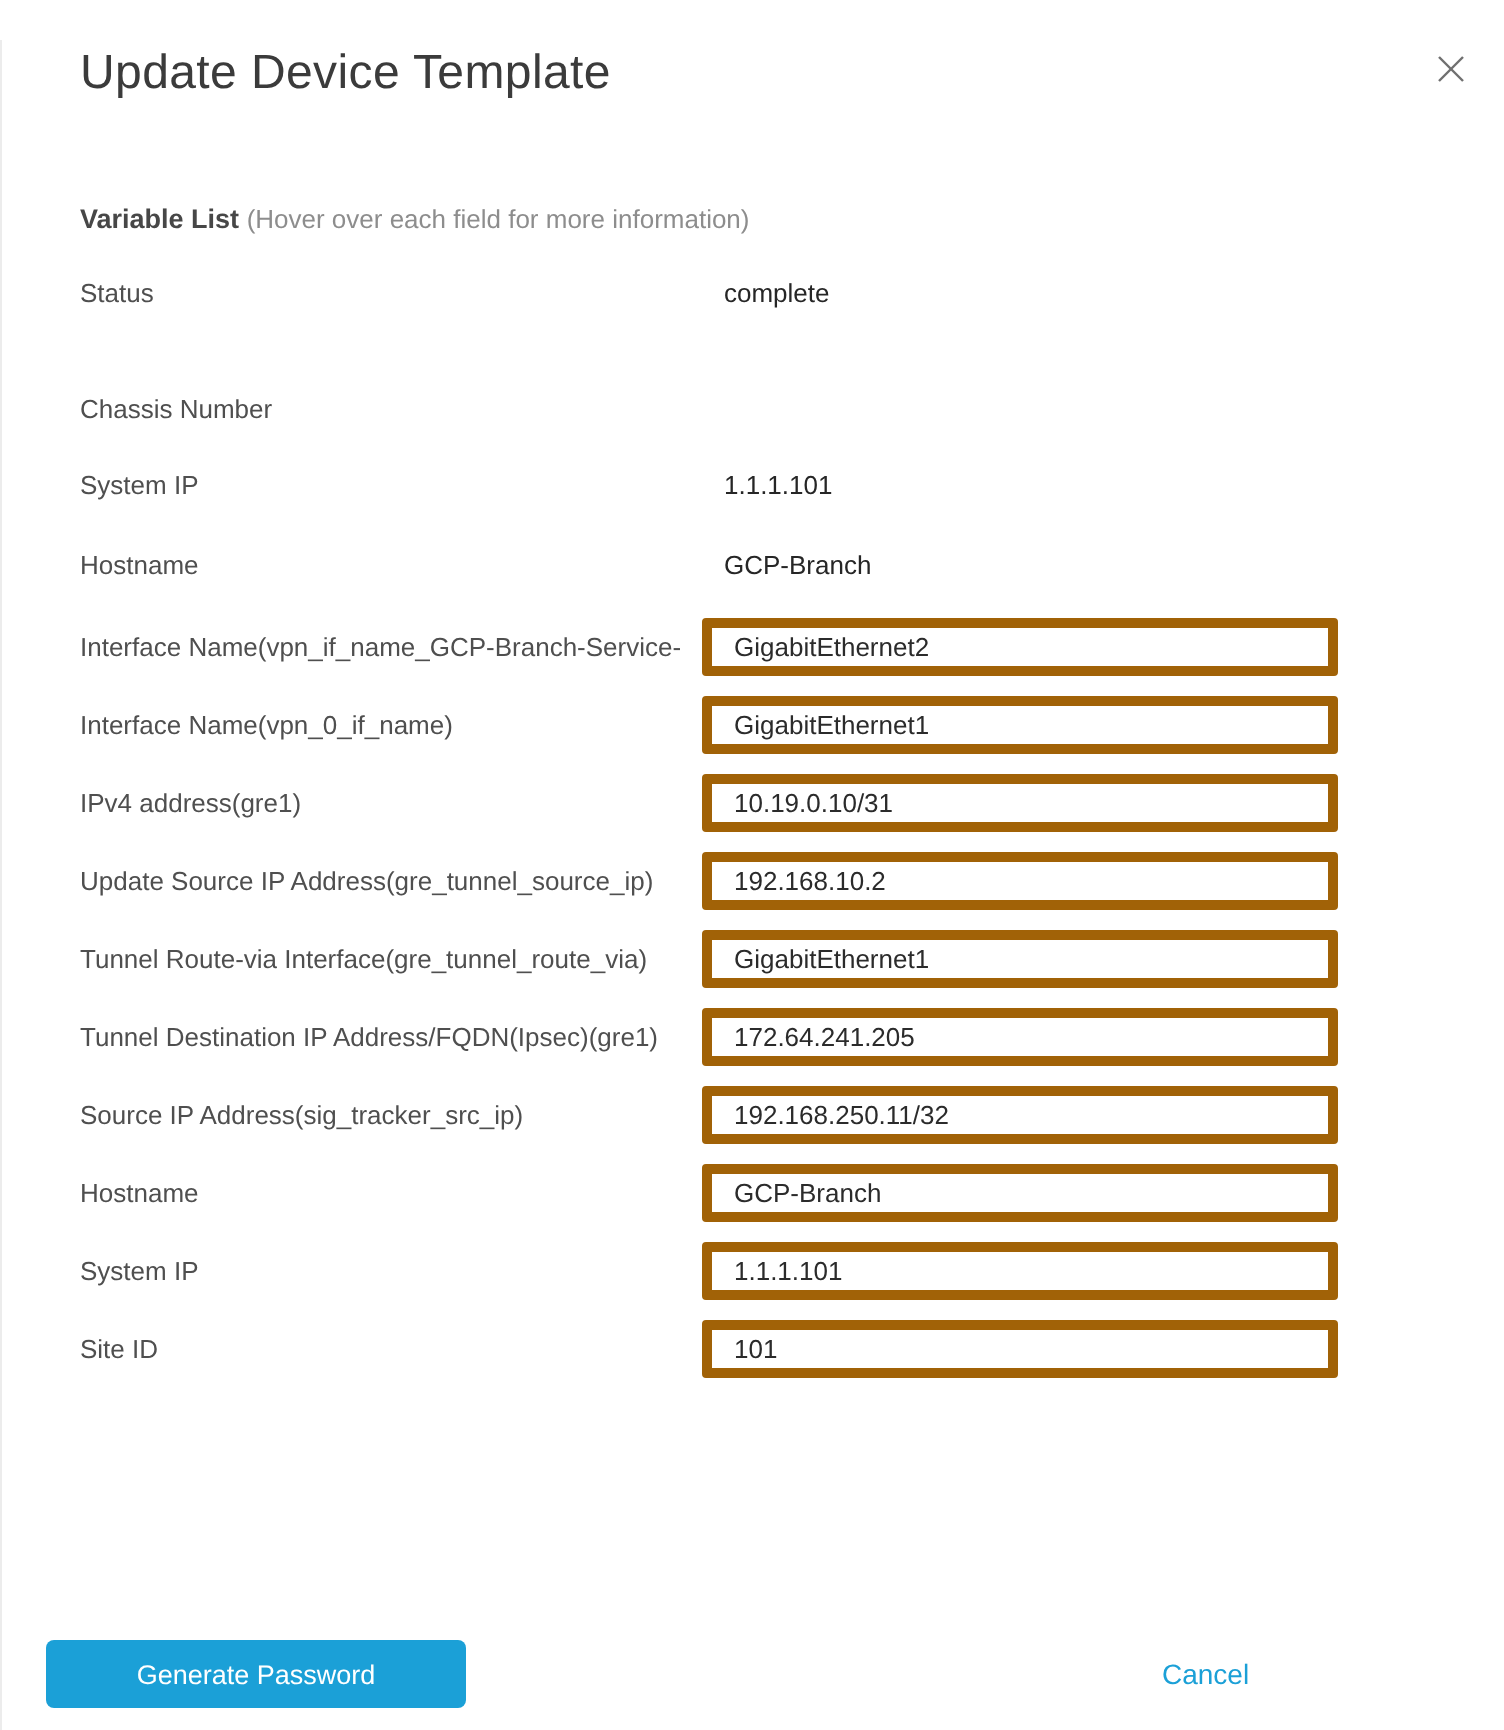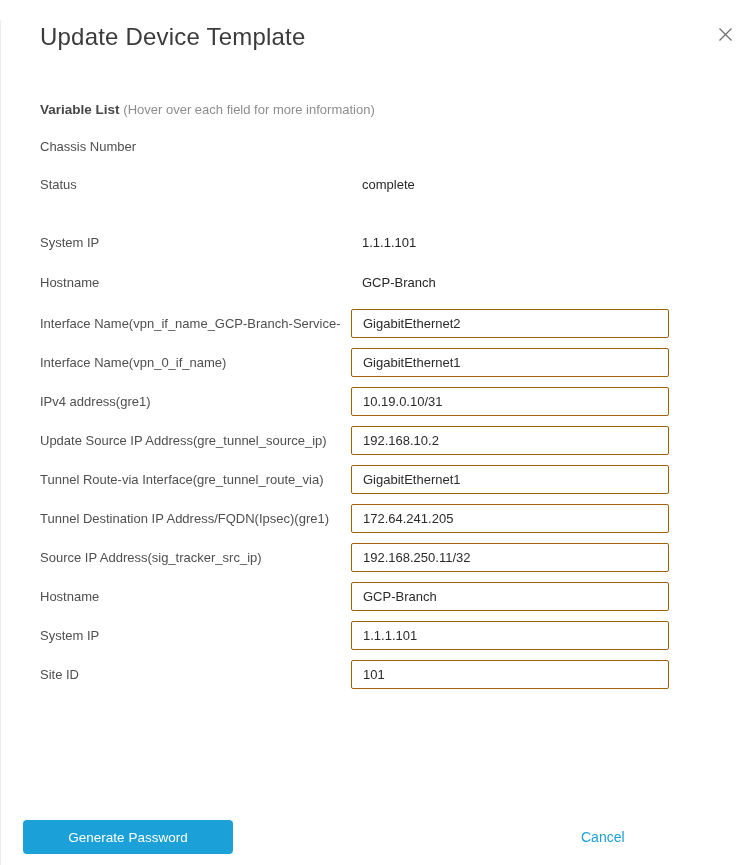--- a/index.html
+++ b/index.html
@@ -64,21 +64,21 @@
     color: #262626;
   }
   .static-row.status-row    { margin-bottom: 38px; }
   .static-row.chassis-row   { margin-bottom: 18px; }
   .static-row.system-ip-row { margin-bottom: 20px; }
   .static-row.hostname-row  { margin-bottom: 17px; }
 
   .input-row { height: 29px; margin-bottom: 10px; }
   .input-row input {
     width: 318px; height: 29px;
-    border: 1px solid #a16207;
+    border: 5px solid #a16207;
     border-radius: 2px;
     background: #ffffff;
     padding: 0 10px 0 11px;
     font-family: "Liberation Sans", "DejaVu Sans", sans-serif;
     font-size: 13px;
     color: #2b2b2b;
     outline: none;
   }
 
   .footer {
@@ -128,31 +128,31 @@
 
   <h1 class="dialog-title">Update Device Template</h1>
 
   <div class="section-heading">
     <span class="strong">Variable List</span>
     <span class="note">(Hover over each field for more information)</span>
   </div>
 
   <div class="form-area">
 
+    <div class="row static-row status-row">
+      <div class="row-label">Status</div>
+      <div class="row-value-area">
+          <div class="static-value">complete</div>
+        </div>
+    </div>
+
     <div class="row static-row chassis-row">
       <div class="row-label">Chassis Number</div>
       <div class="row-value-area">
           <div class="static-value"></div>
-        </div>
-    </div>
-
-    <div class="row static-row status-row">
-      <div class="row-label">Status</div>
-      <div class="row-value-area">
-          <div class="static-value">complete</div>
         </div>
     </div>
 
     <div class="row static-row system-ip-row">
       <div class="row-label">System IP</div>
       <div class="row-value-area">
           <div class="static-value">1.1.1.101</div>
         </div>
     </div>
 

